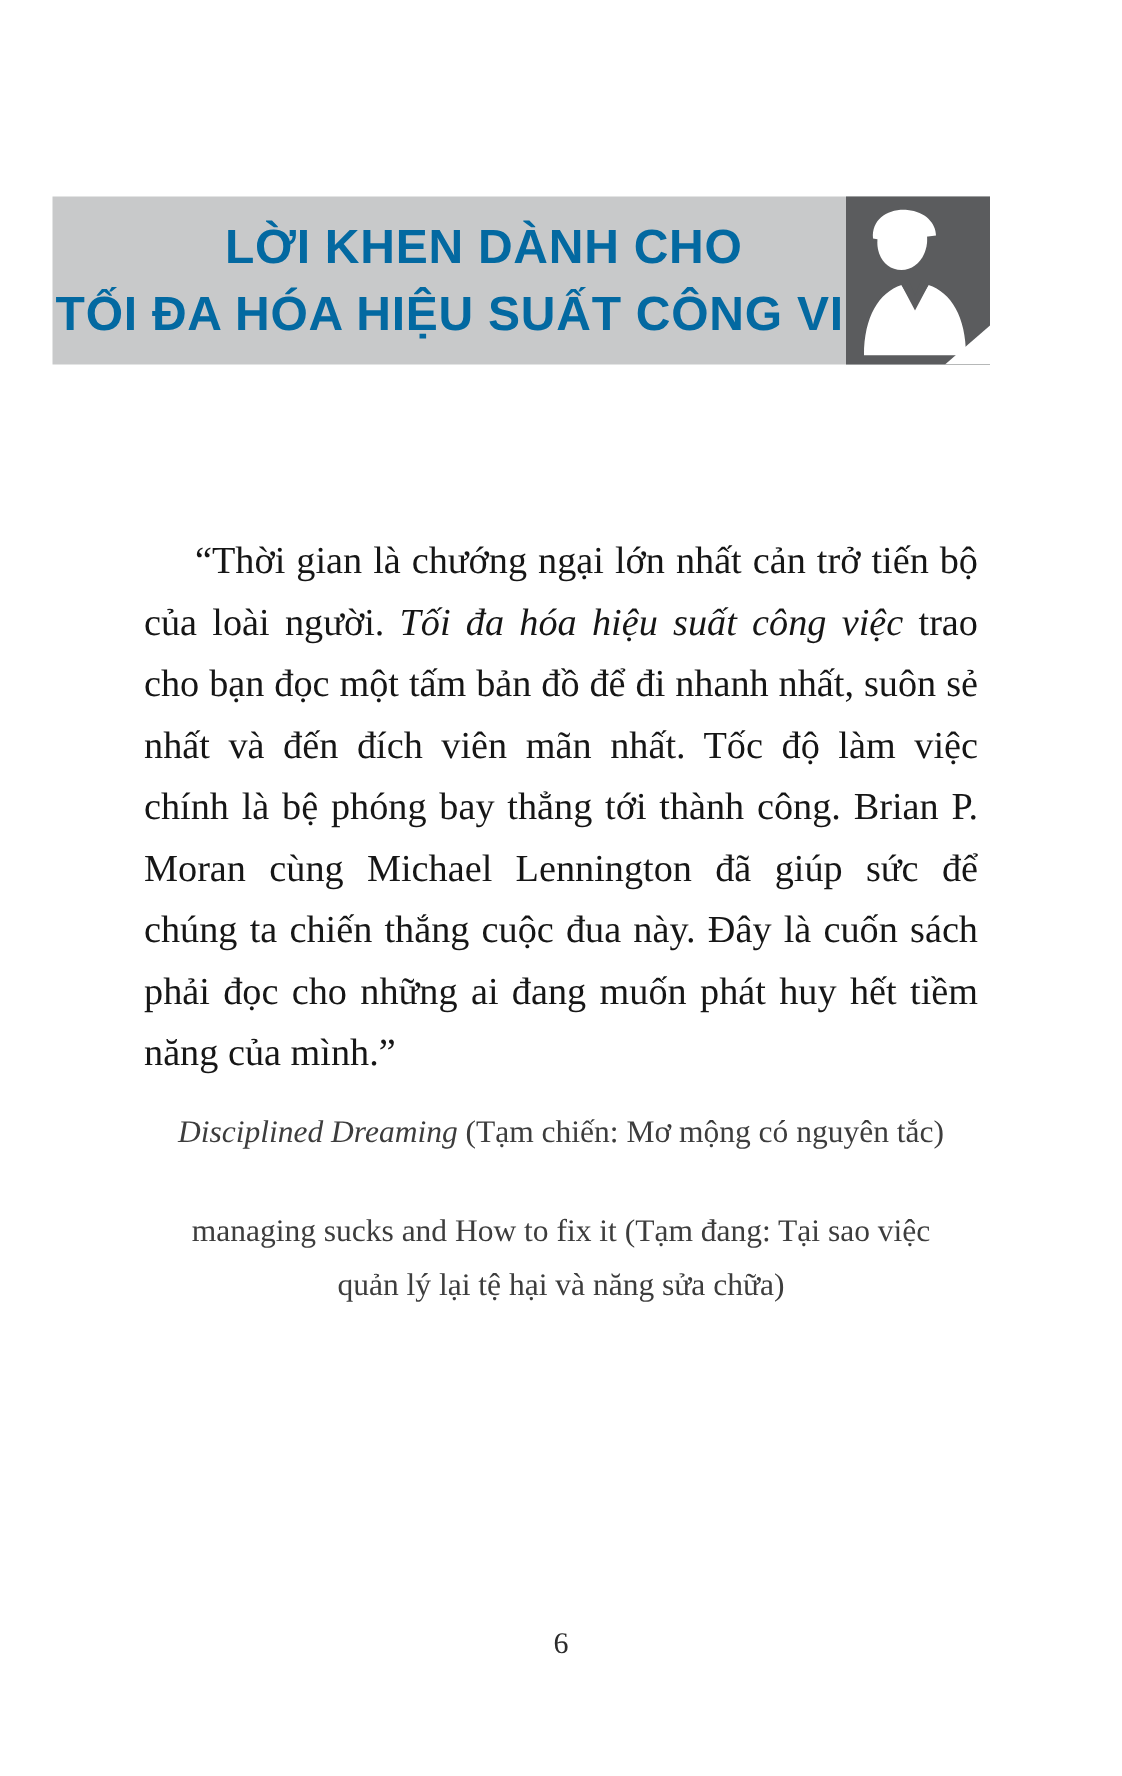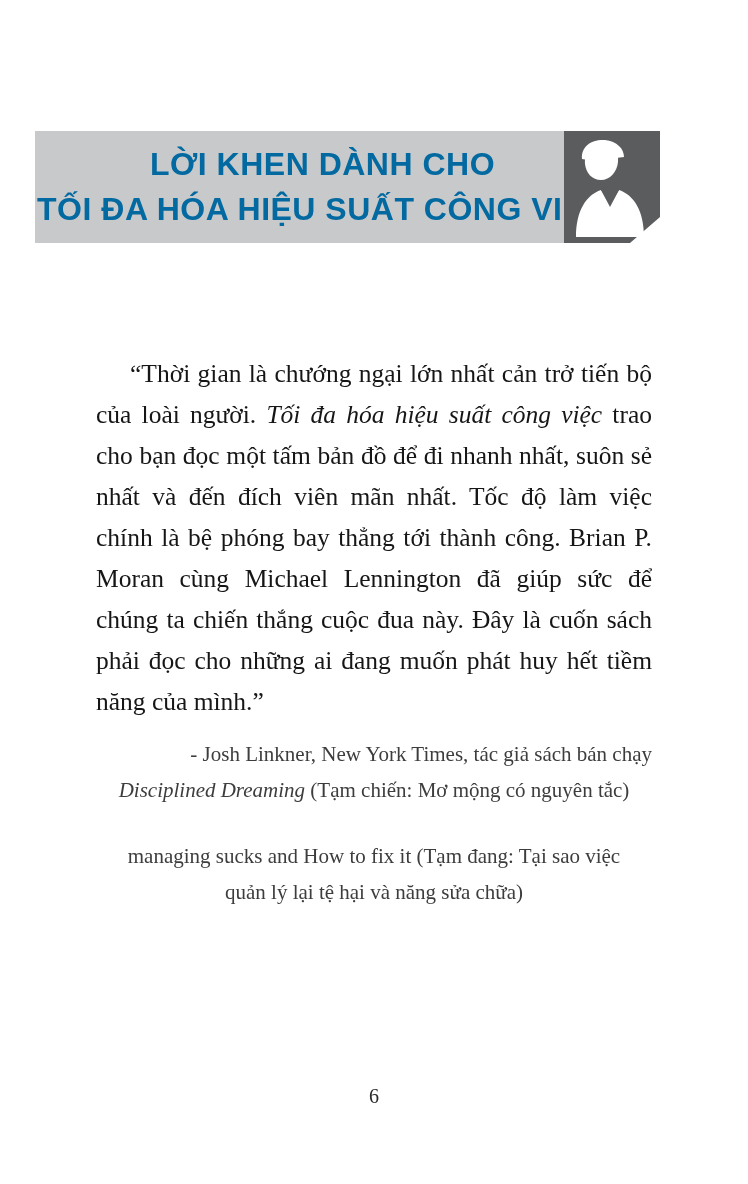--- a/index.html
+++ b/index.html
@@ -144,21 +144,20 @@
       </svg>
       <span class="corner"></span>
     </div>
   </div>
 
   <div class="content">
 
     <p class="quote"><span>“Thời gian là chướng ngại lớn nhất cản trở tiến bộ của loài người. </span><span class="ital">Tối đa hóa hiệu suất công việc</span><span> trao cho bạn đọc một tấm bản đồ để đi nhanh nhất, suôn sẻ nhất và đến đích viên mãn nhất. Tốc độ làm việc chính là bệ phóng bay thẳng tới thành công. Brian P. Moran cùng Michael Lennington đã giúp sức để chúng ta chiến thắng cuộc đua này. Đây là cuốn sách phải đọc cho những ai đang muốn phát huy hết tiềm năng của mình.”</span></p>
 
     <p class="attrib">
-      <span class="line r">- Josh Linkner, New York Times, tác giả sách bán chạy</span>
       <span class="line c"><span class="ital">Disciplined Dreaming</span><span> (Tạm chiến: Mơ mộng có nguyên tắc)</span></span>
     </p>
 
     <div class="gap"></div>
 
 
     <p class="attrib">
       <span class="line c">managing sucks and How to fix it (Tạm đang: Tại sao việc</span>
       <span class="line c">quản lý lại tệ hại và năng sửa chữa)</span>
     </p>

